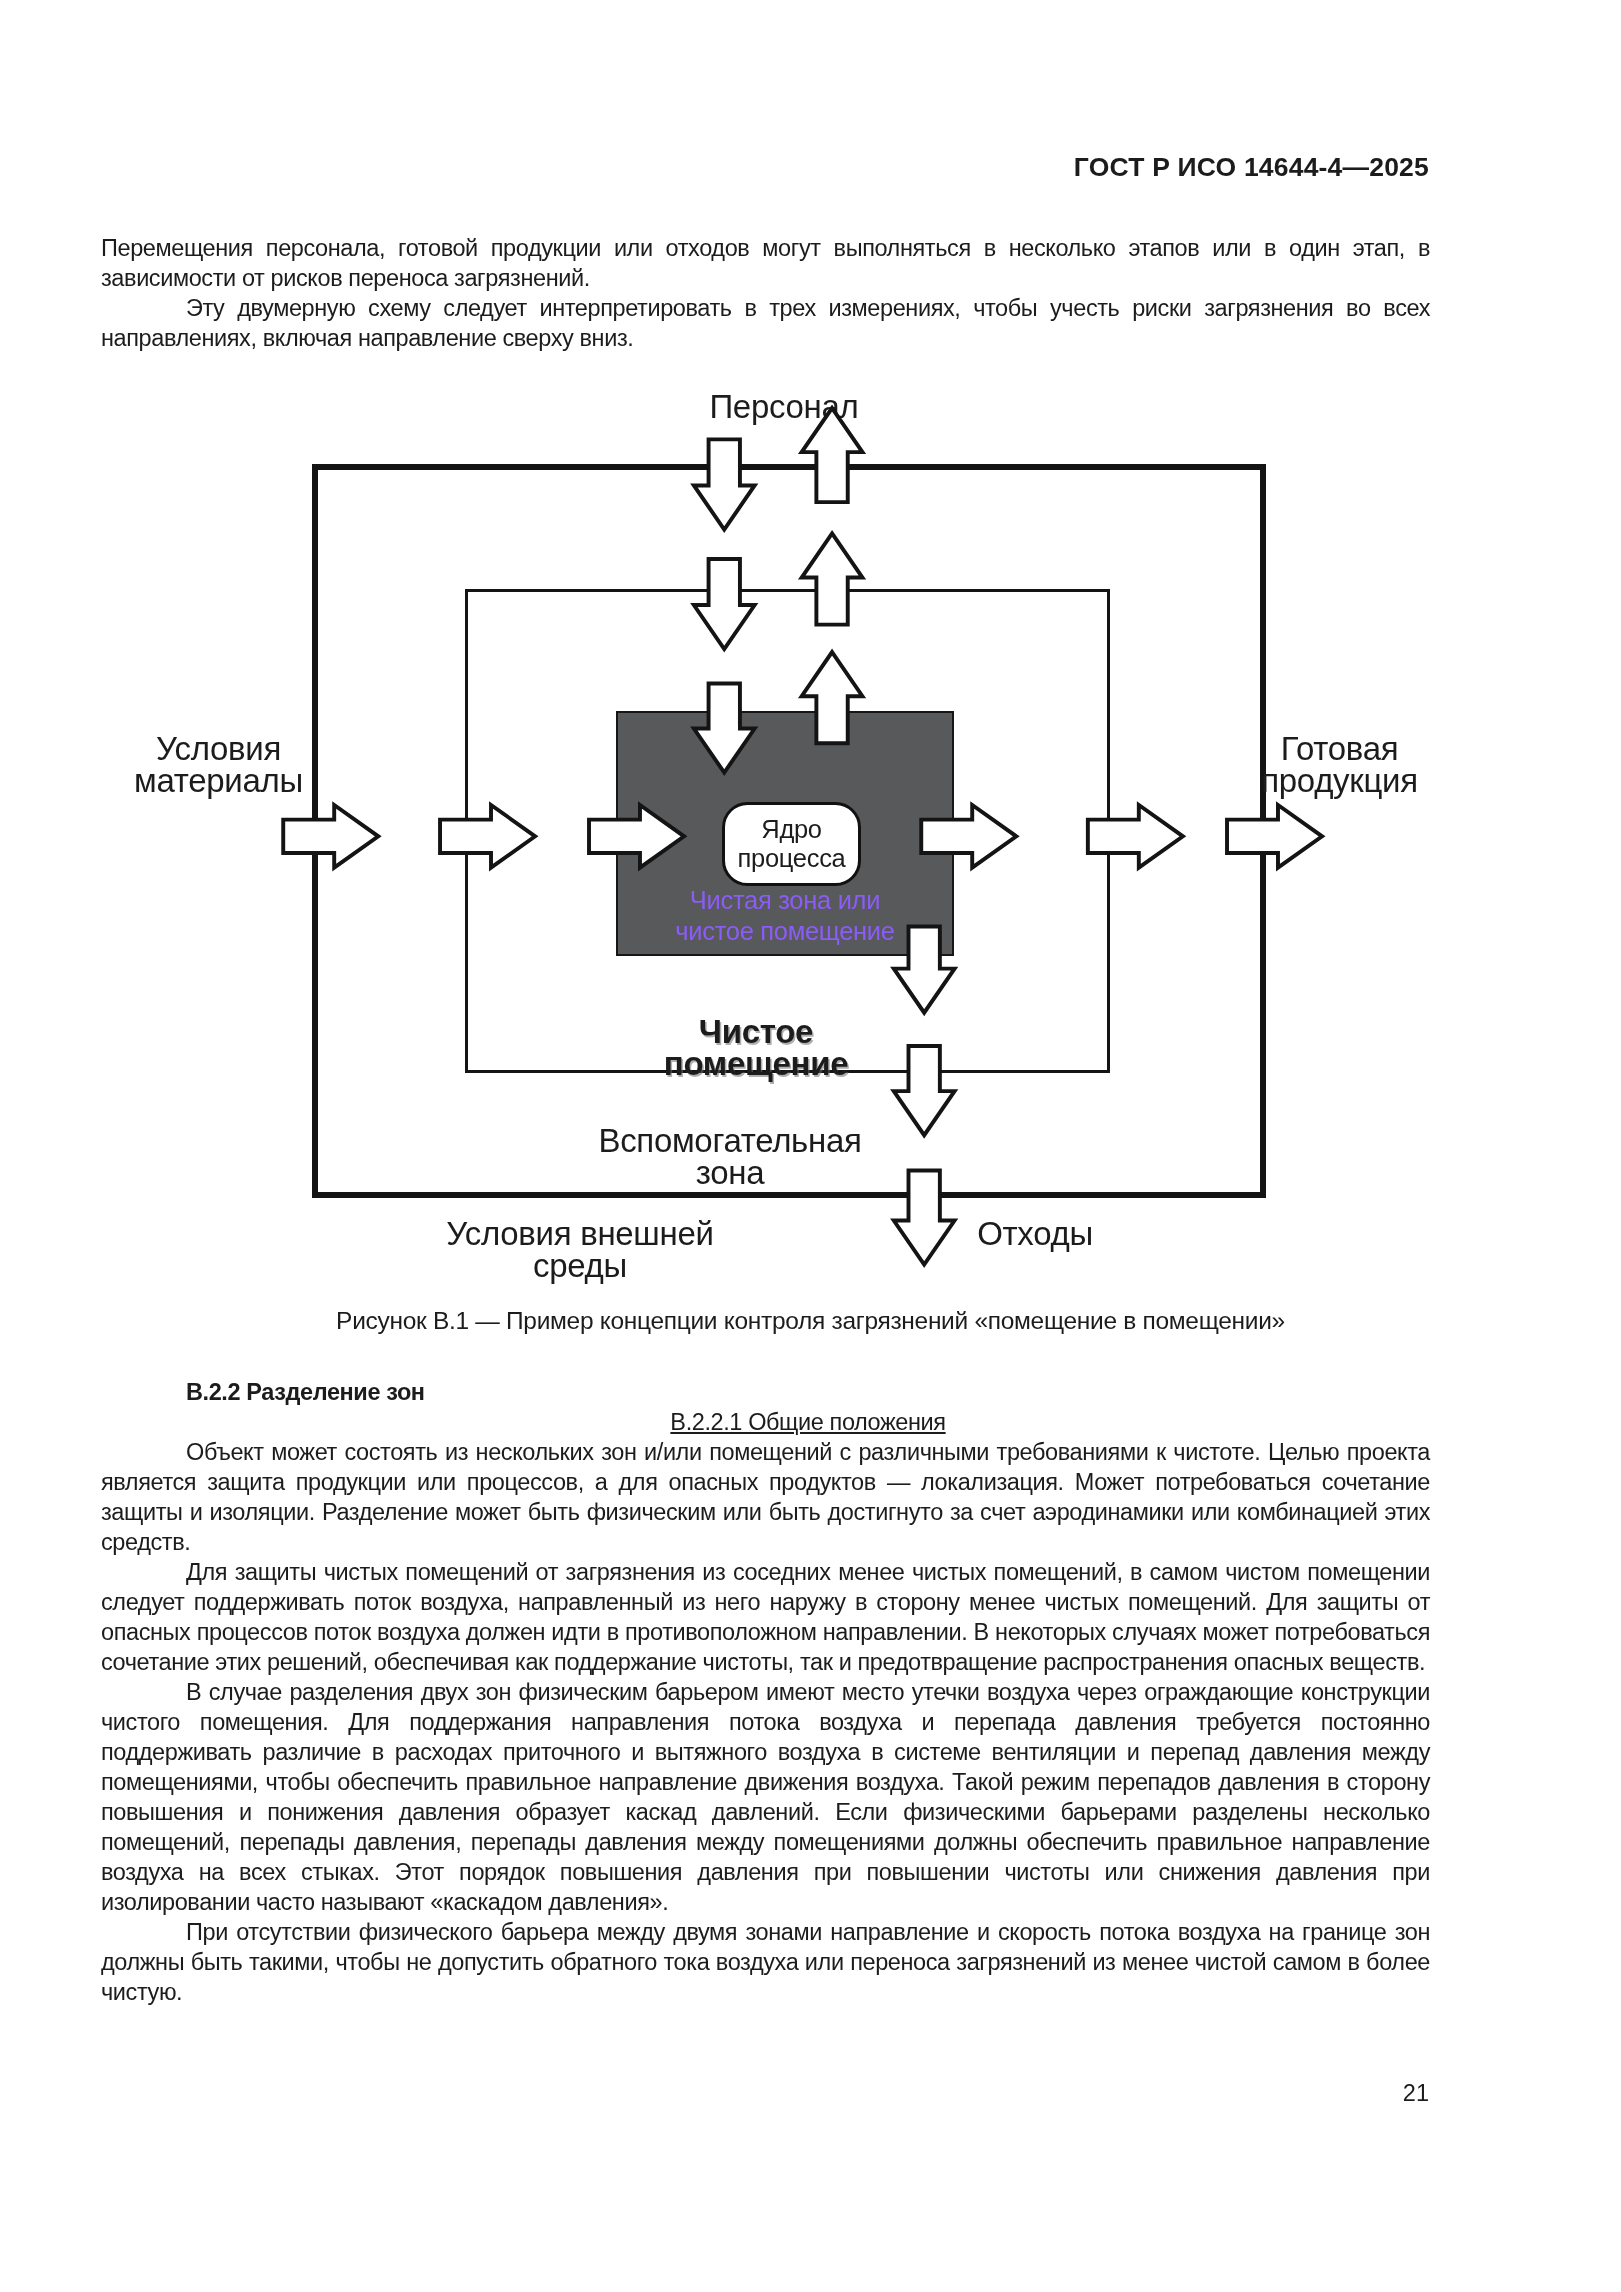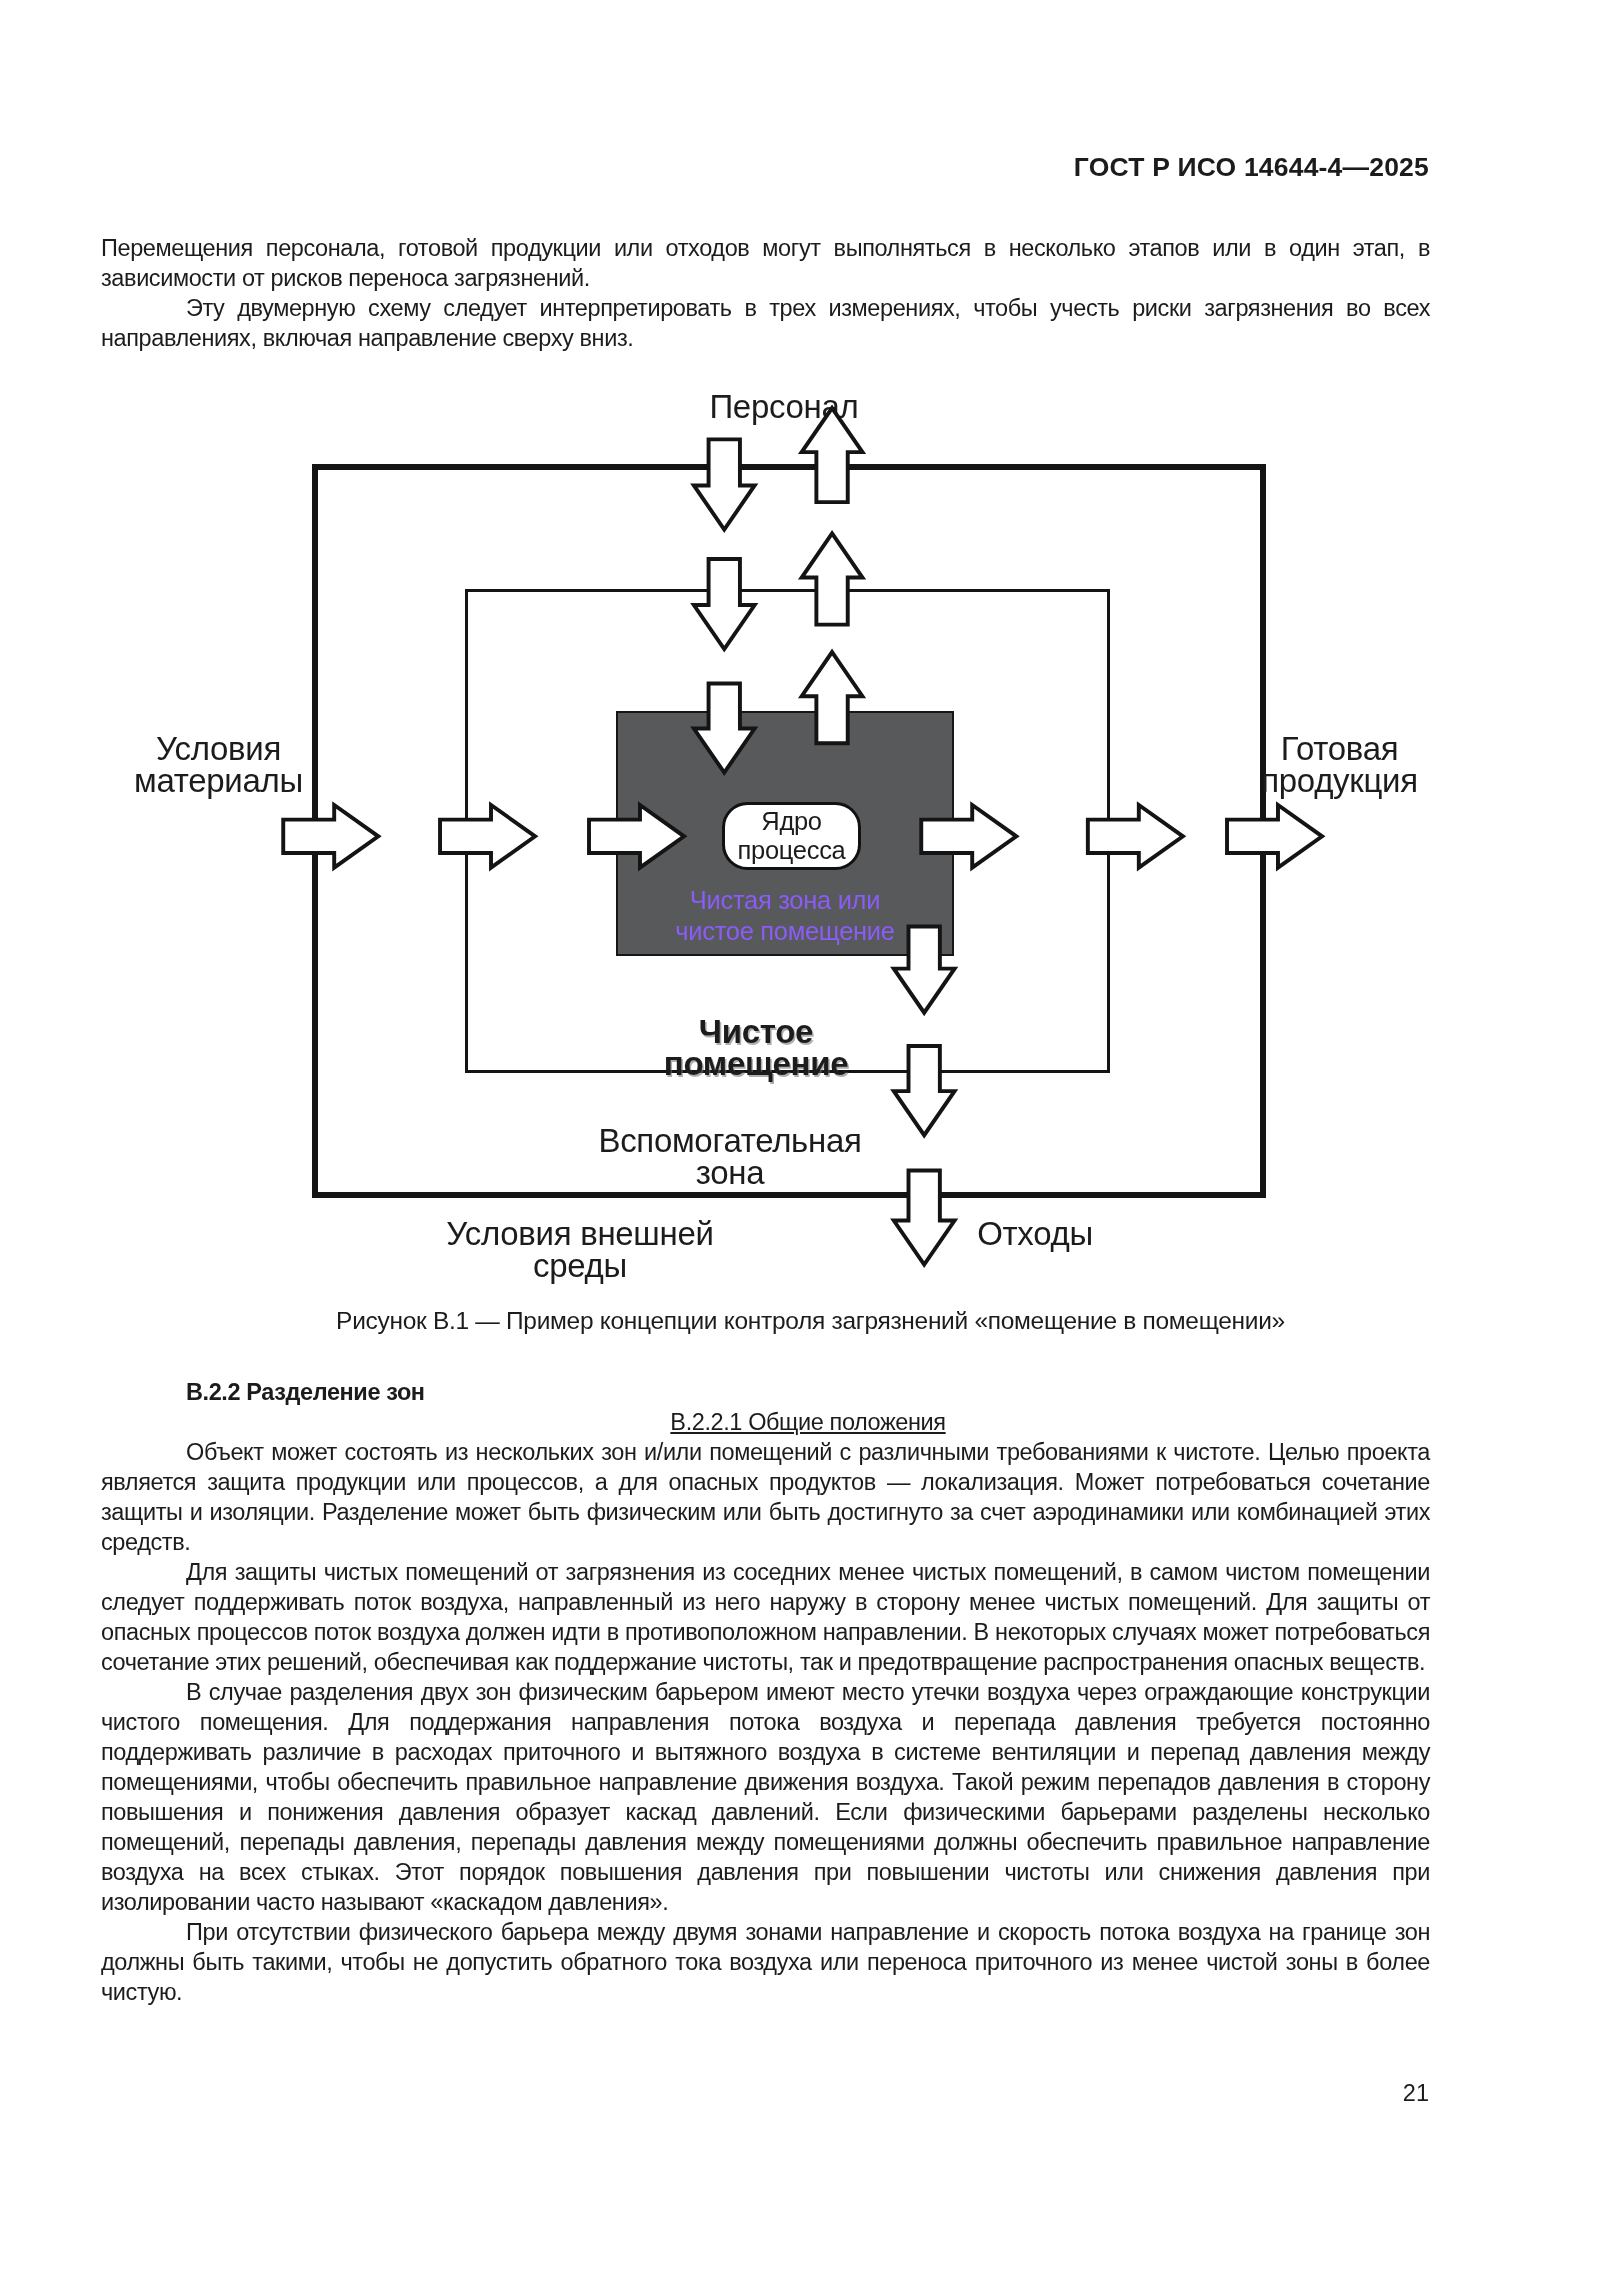--- a/index.html
+++ b/index.html
@@ -41,21 +41,21 @@
   .lbl-caption{left:0;top:1305px;width:1621px;font-size:24.5px;}
 
   .rect{position:absolute;box-sizing:border-box;border-style:solid;border-color:#141414;background:transparent;}
   .rect-outer{left:312px;top:464px;width:954px;height:734px;border-width:6.9px;}
   .rect-middle{left:465px;top:589px;width:645px;height:484px;border-width:3.9px;}
   .darkzone{
     position:absolute;left:616px;top:711px;width:338px;height:245px;
     background:#58595b;border:2.9px solid #161616;box-sizing:border-box;
   }
   .corebox{
-    position:absolute;left:722px;top:802px;width:139px;height:68px;
+    position:absolute;left:722px;top:802px;width:139px;height:84px;
     background:#ffffff;border:3.9px solid #111111;border-radius:25.5px;box-sizing:border-box;
     display:flex;flex-direction:column;align-items:center;justify-content:center;
     font-size:25.5px;line-height:29px;letter-spacing:-0.3px;text-align:center;
   }
   .darklabel{
     position:absolute;left:616px;top:885px;width:338px;color:#8b5cf6;
     font-size:25.5px;line-height:31px;letter-spacing:-0.3px;text-align:center;
   }
   .arrows{position:absolute;left:0;top:0;pointer-events:none;}
   .arrows polygon{fill:#ffffff;stroke:#141414;stroke-width:4;stroke-linejoin:miter;}
@@ -131,19 +131,19 @@
 
     <div class="lbl lbl-caption">Рисунок В.1 — Пример концепции контроля загрязнений «помещение в помещении»</div>
   </div>
 
   <div class="textblock bodytext">
     <p class="head ind">В.2.2 Разделение зон</p>
     <p class="subhead ind">В.2.2.1 Общие положения</p>
     <p class="ind">Объект может состоять из нескольких зон и/или помещений с различными требованиями к чистоте. Целью проекта является защита продукции или процессов, а для опасных продуктов — локализация. Может потребоваться сочетание защиты и изоляции. Разделение может быть физическим или быть достигнуто за счет аэродинамики или комбинацией этих средств.</p>
     <p class="ind">Для защиты чистых помещений от загрязнения из соседних менее чистых помещений, в самом чистом помещении следует поддерживать поток воздуха, направленный из него наружу в сторону менее чистых помещений. Для защиты от опасных процессов поток воздуха должен идти в противоположном направлении. В некоторых случаях может потребоваться сочетание этих решений, обеспечивая как поддержание чистоты, так и предотвращение распространения опасных веществ.</p>
     <p class="ind">В случае разделения двух зон физическим барьером имеют место утечки воздуха через ограждающие конструкции чистого помещения. Для поддержания направления потока воздуха и перепада давления требуется постоянно поддерживать различие в расходах приточного и вытяжного воздуха в системе вентиляции и перепад давления между помещениями, чтобы обеспечить правильное направление движения воздуха. Такой режим перепадов давления в сторону повышения и понижения давления образует каскад давлений. Если физическими барьерами разделены несколько помещений, перепады давления, перепады давления между помещениями должны обеспечить правильное направление воздуха на всех стыках. Этот порядок повышения давления при повышении чистоты или снижения давления при изолировании часто называют «каскадом давления».</p>
-    <p class="ind">При отсутствии физического барьера между двумя зонами направление и скорость потока воздуха на границе зон должны быть такими, чтобы не допустить обратного тока воздуха или переноса приточного из менее чистой зоны в более чистую.</p>
+    <p class="ind">При отсутствии физического барьера между двумя зонами направление и скорость потока воздуха на границе зон должны быть такими, чтобы не допустить обратного тока воздуха или переноса загрязнений из менее чистой самом в более чистую.</p>
   </div>
 
   <div class="pagenum">21</div>
 
 </div>
 
 
 </body></html>

